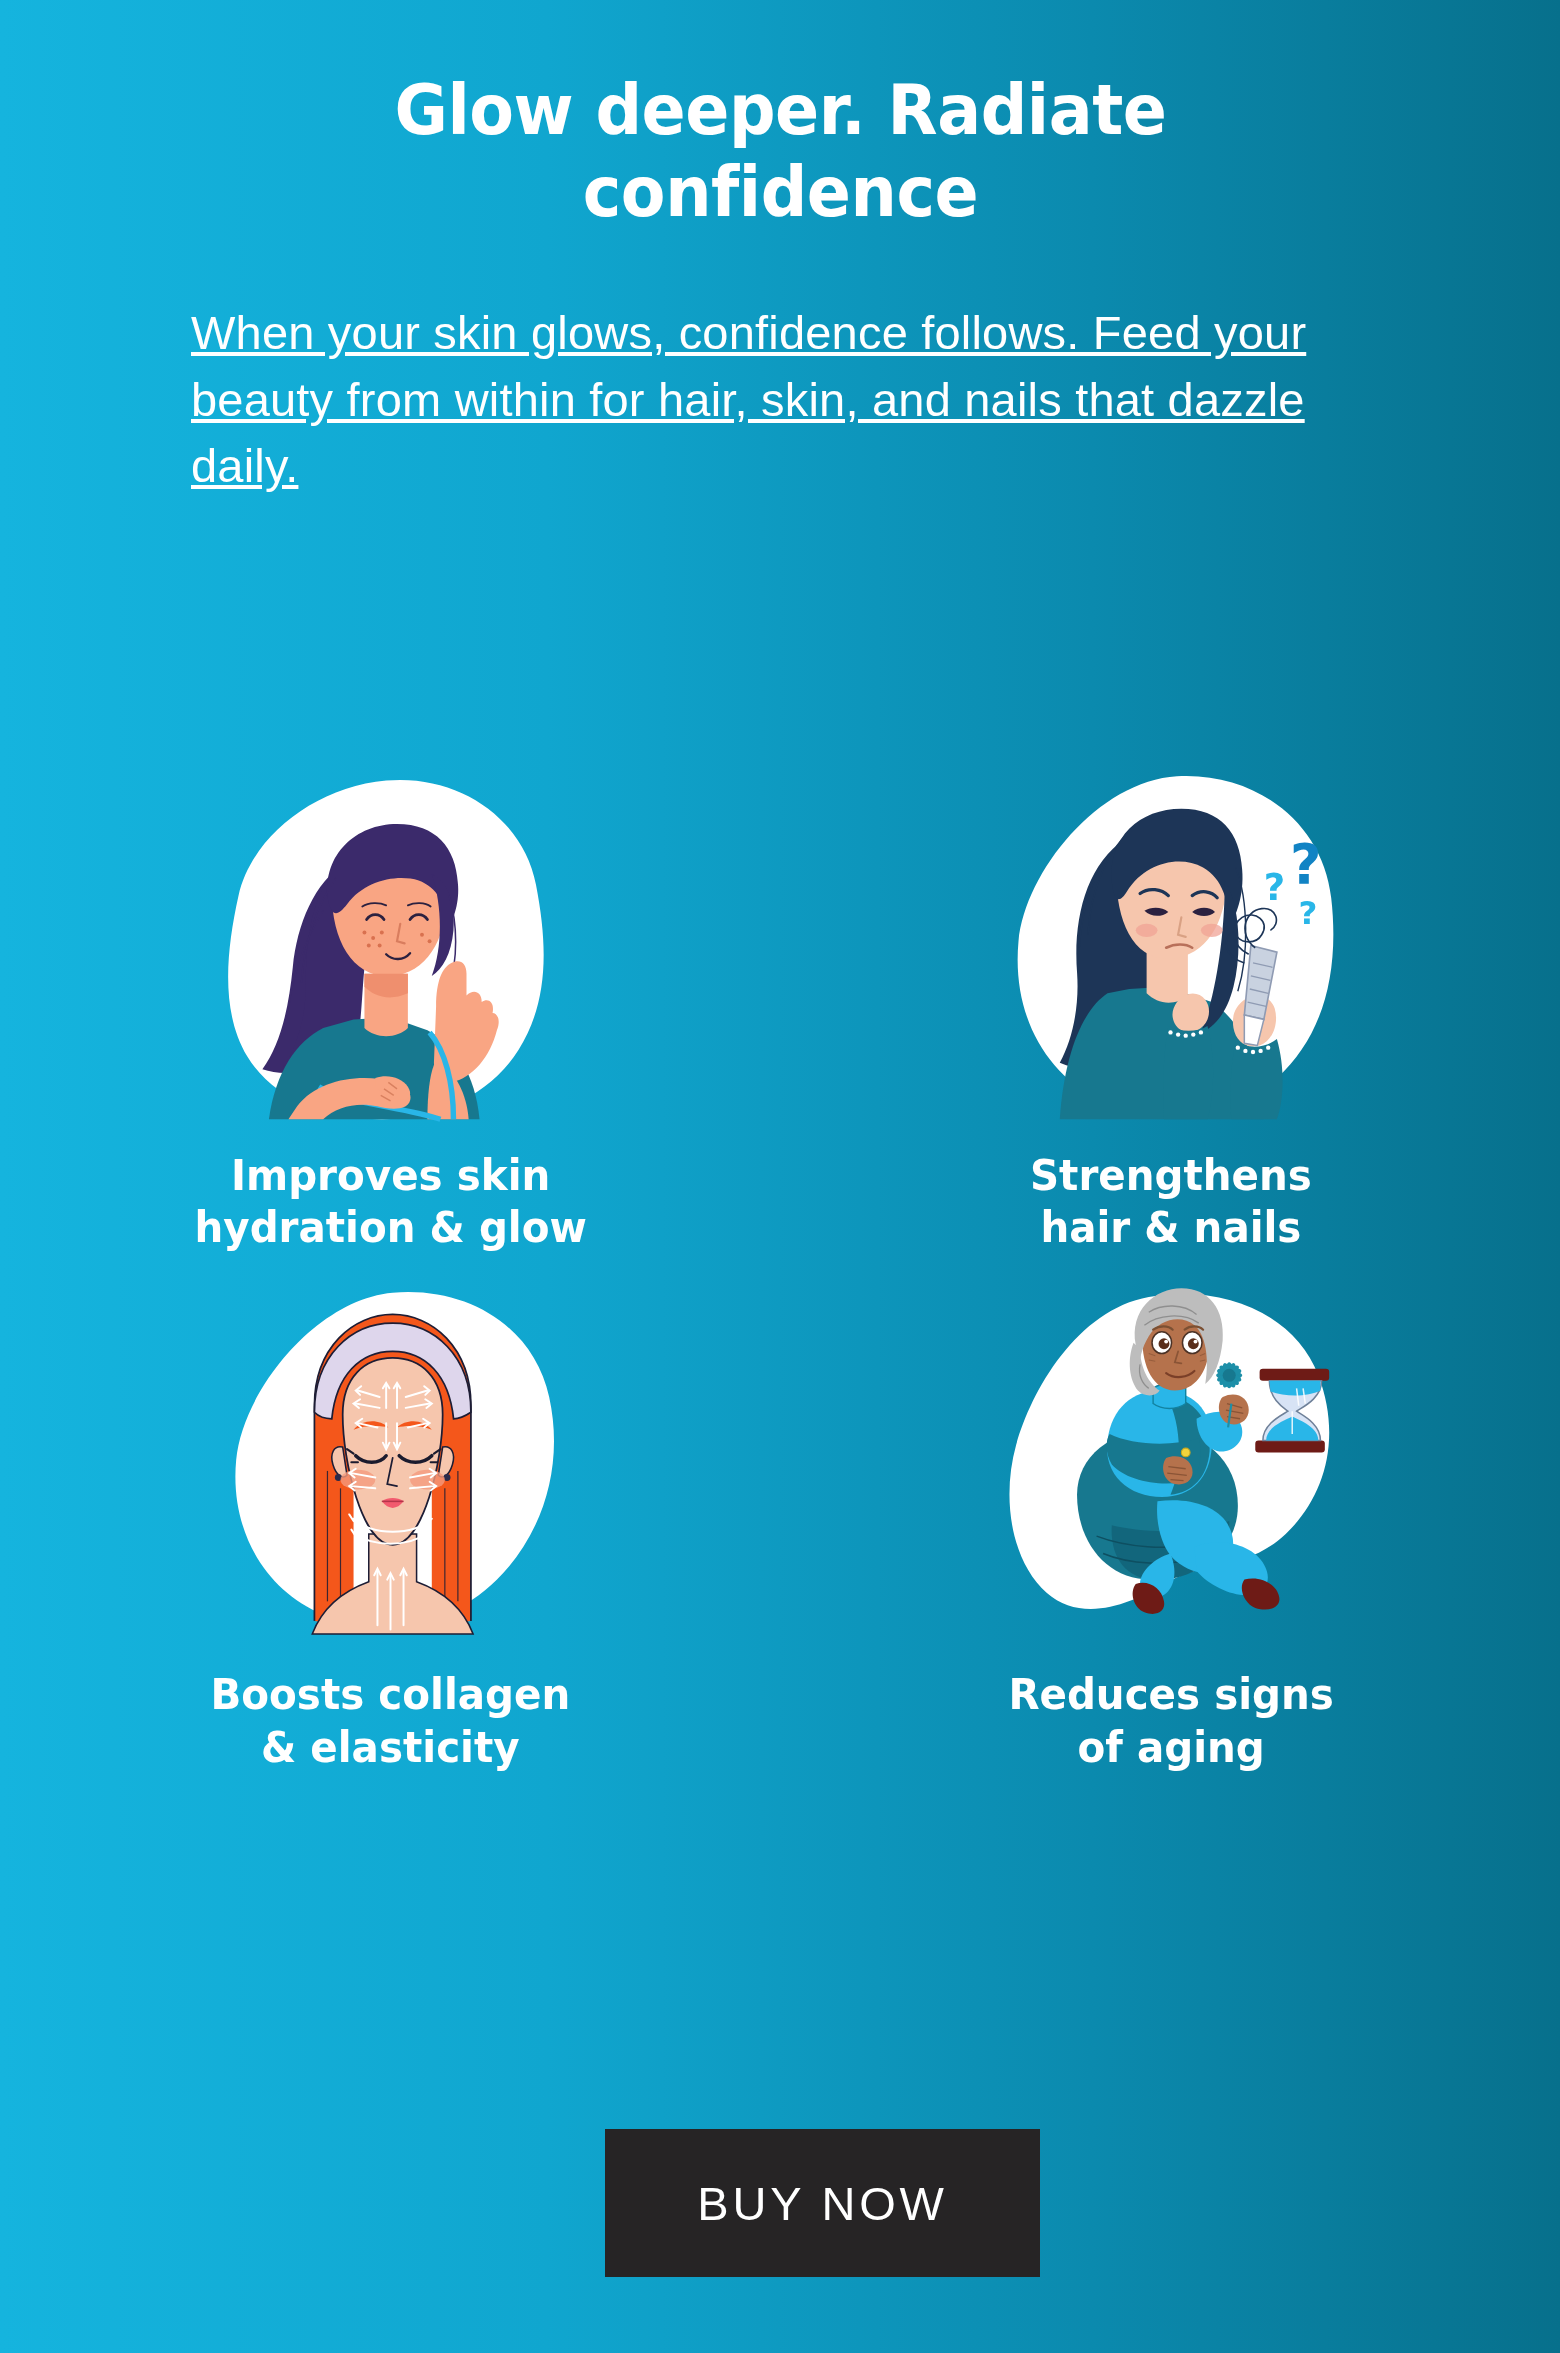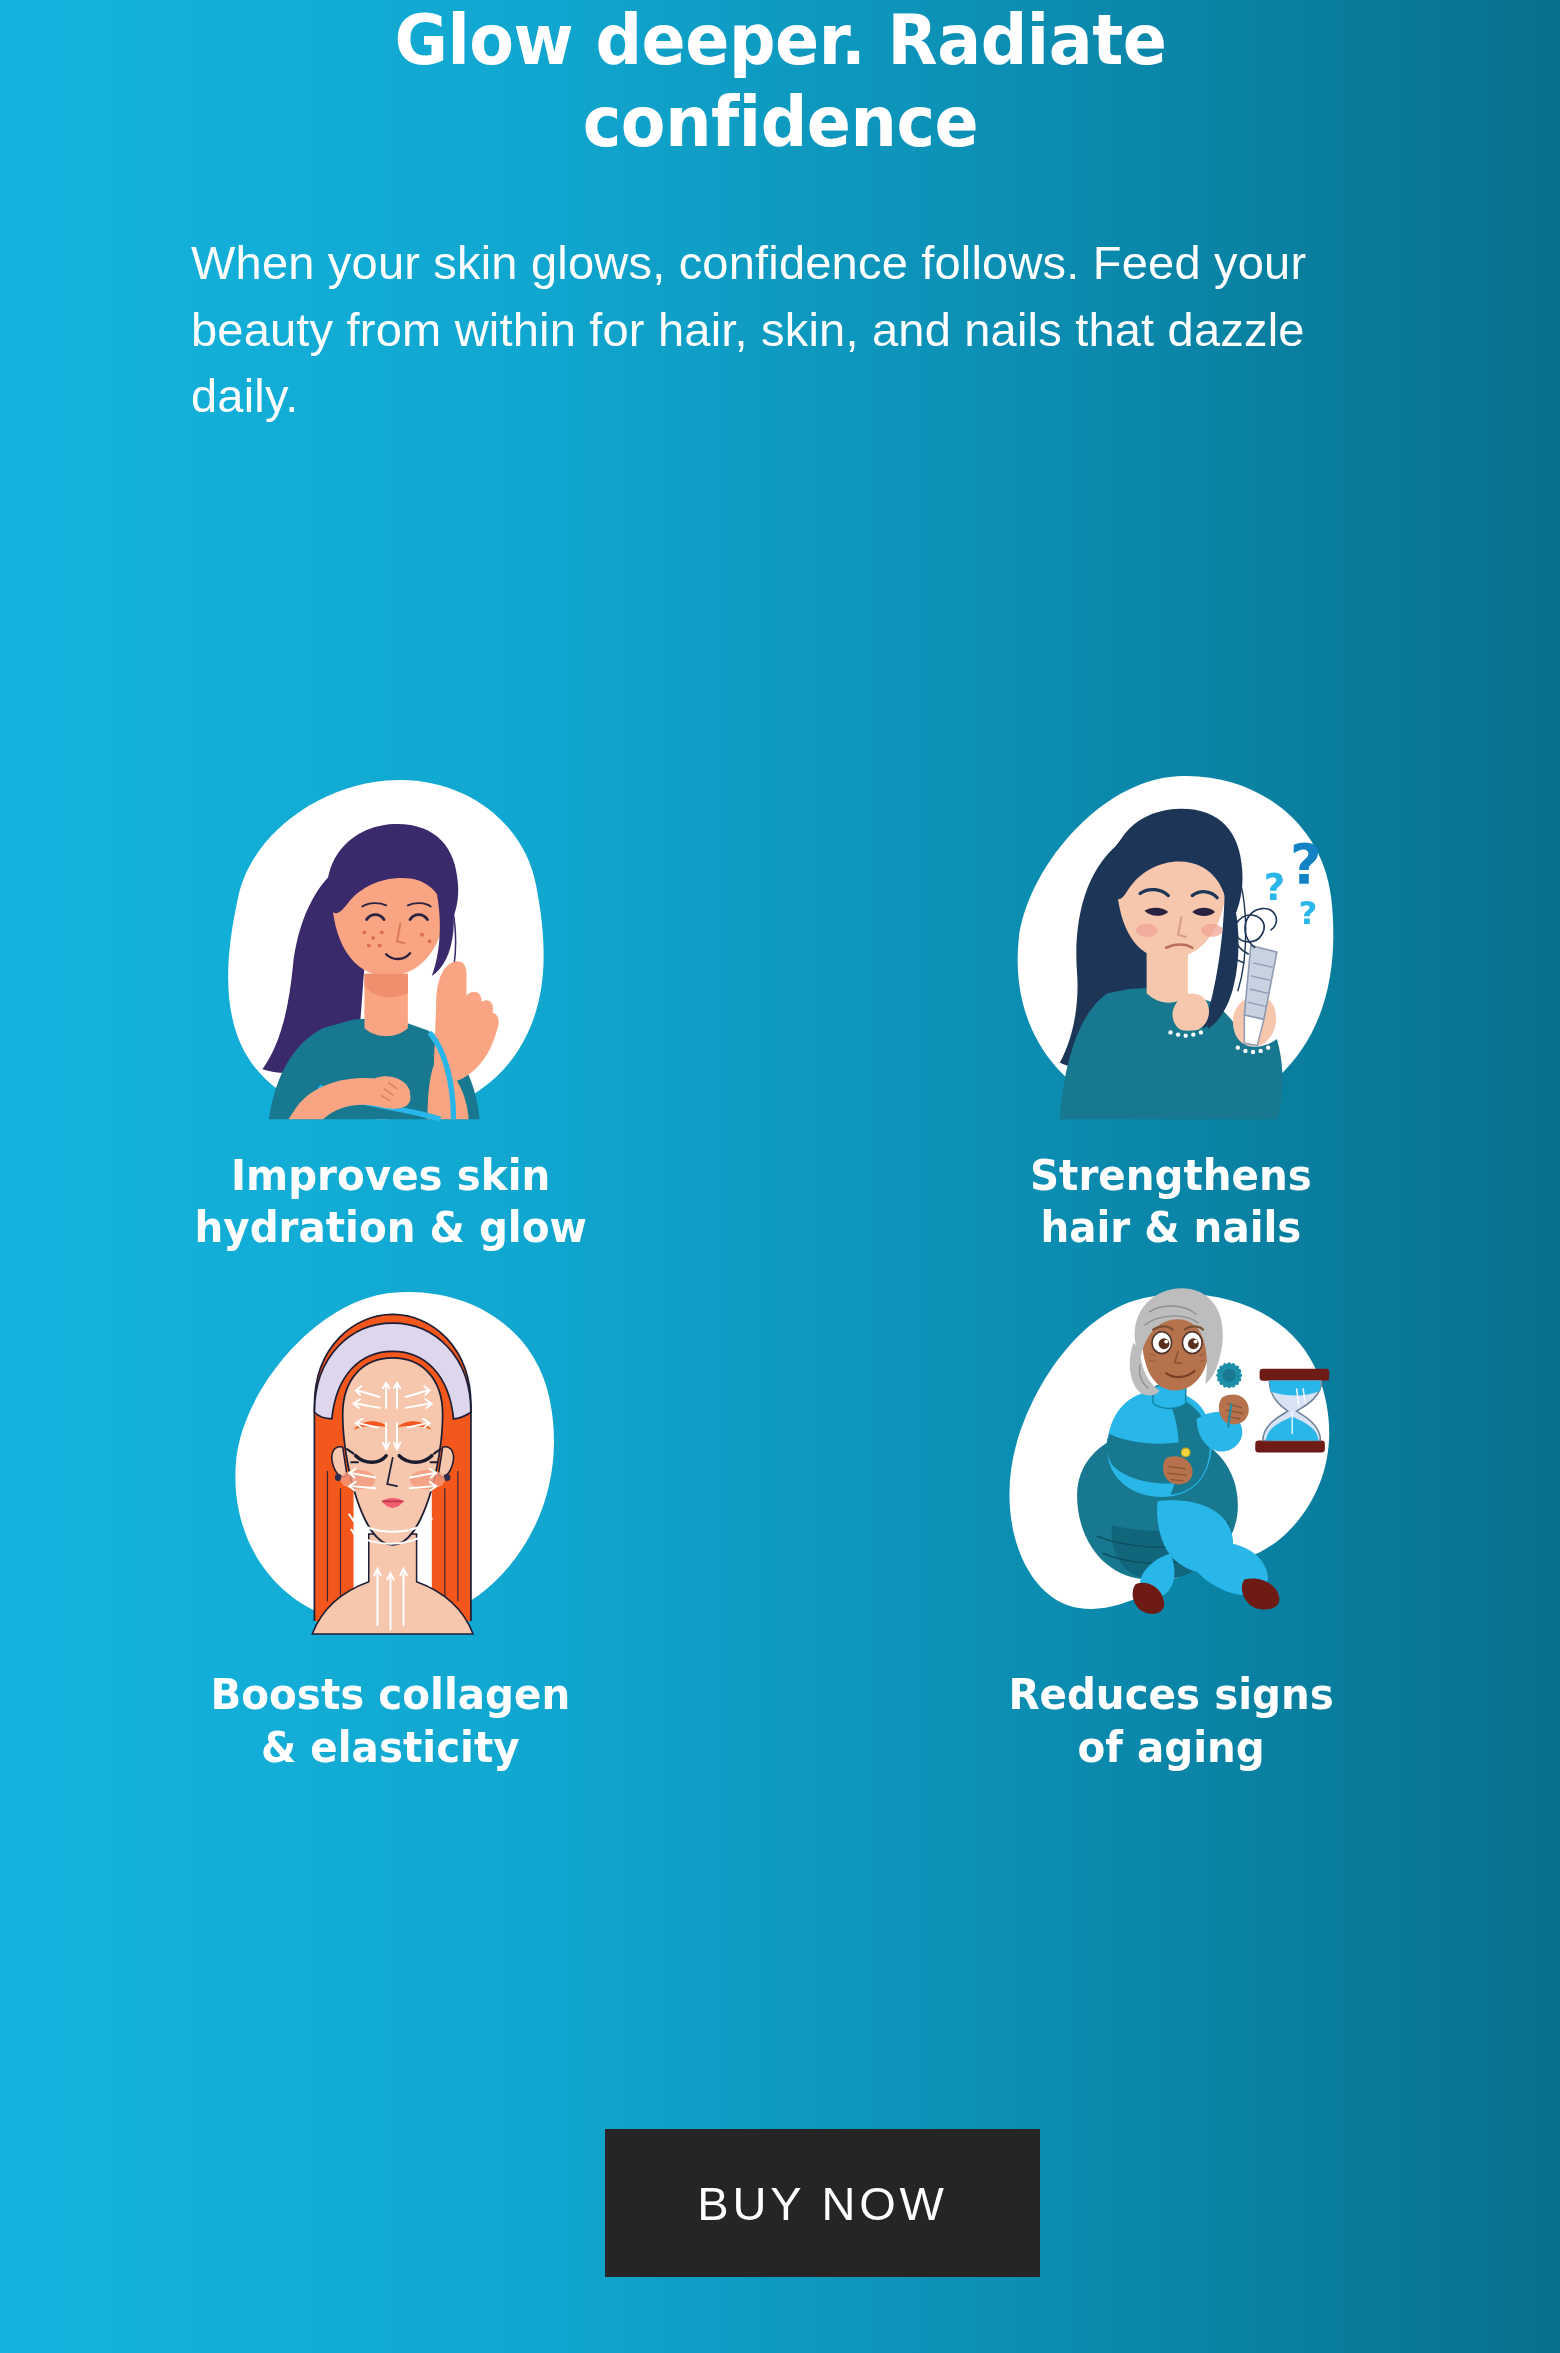--- a/index.html
+++ b/index.html
@@ -17,20 +17,21 @@
 
   .page {
     width: 1561px;
     height: 2354px;
     position: relative;
     box-sizing: border-box;
   }
 
   
   .hero-head {
+    padding-top: 70px;
     text-align: center;
   }
   .headline {
     margin: 0 auto;
     width: 1011px;
     color: #ffffff;
     font-family: "DejaVu Sans", sans-serif;
     font-weight: bold;
     font-size: 70px;
     line-height: 1.17;
@@ -42,20 +43,21 @@
   .subcopy {
     margin: 66px 0 0 191px;
     width: 1185px;
     color: #ffffff;
     font-family: "Liberation Sans", sans-serif;
     font-weight: 400;
     font-size: 47px;
     line-height: 1.42;
     text-align: left;
     letter-spacing: 0.2px;
+    text-decoration: underline;
   }
 
   
   .benefits {
     position: absolute;
     top: 761px;
     left: 0;
     width: 1561px;
     display: grid;
     grid-template-columns: 1fr 1fr;

